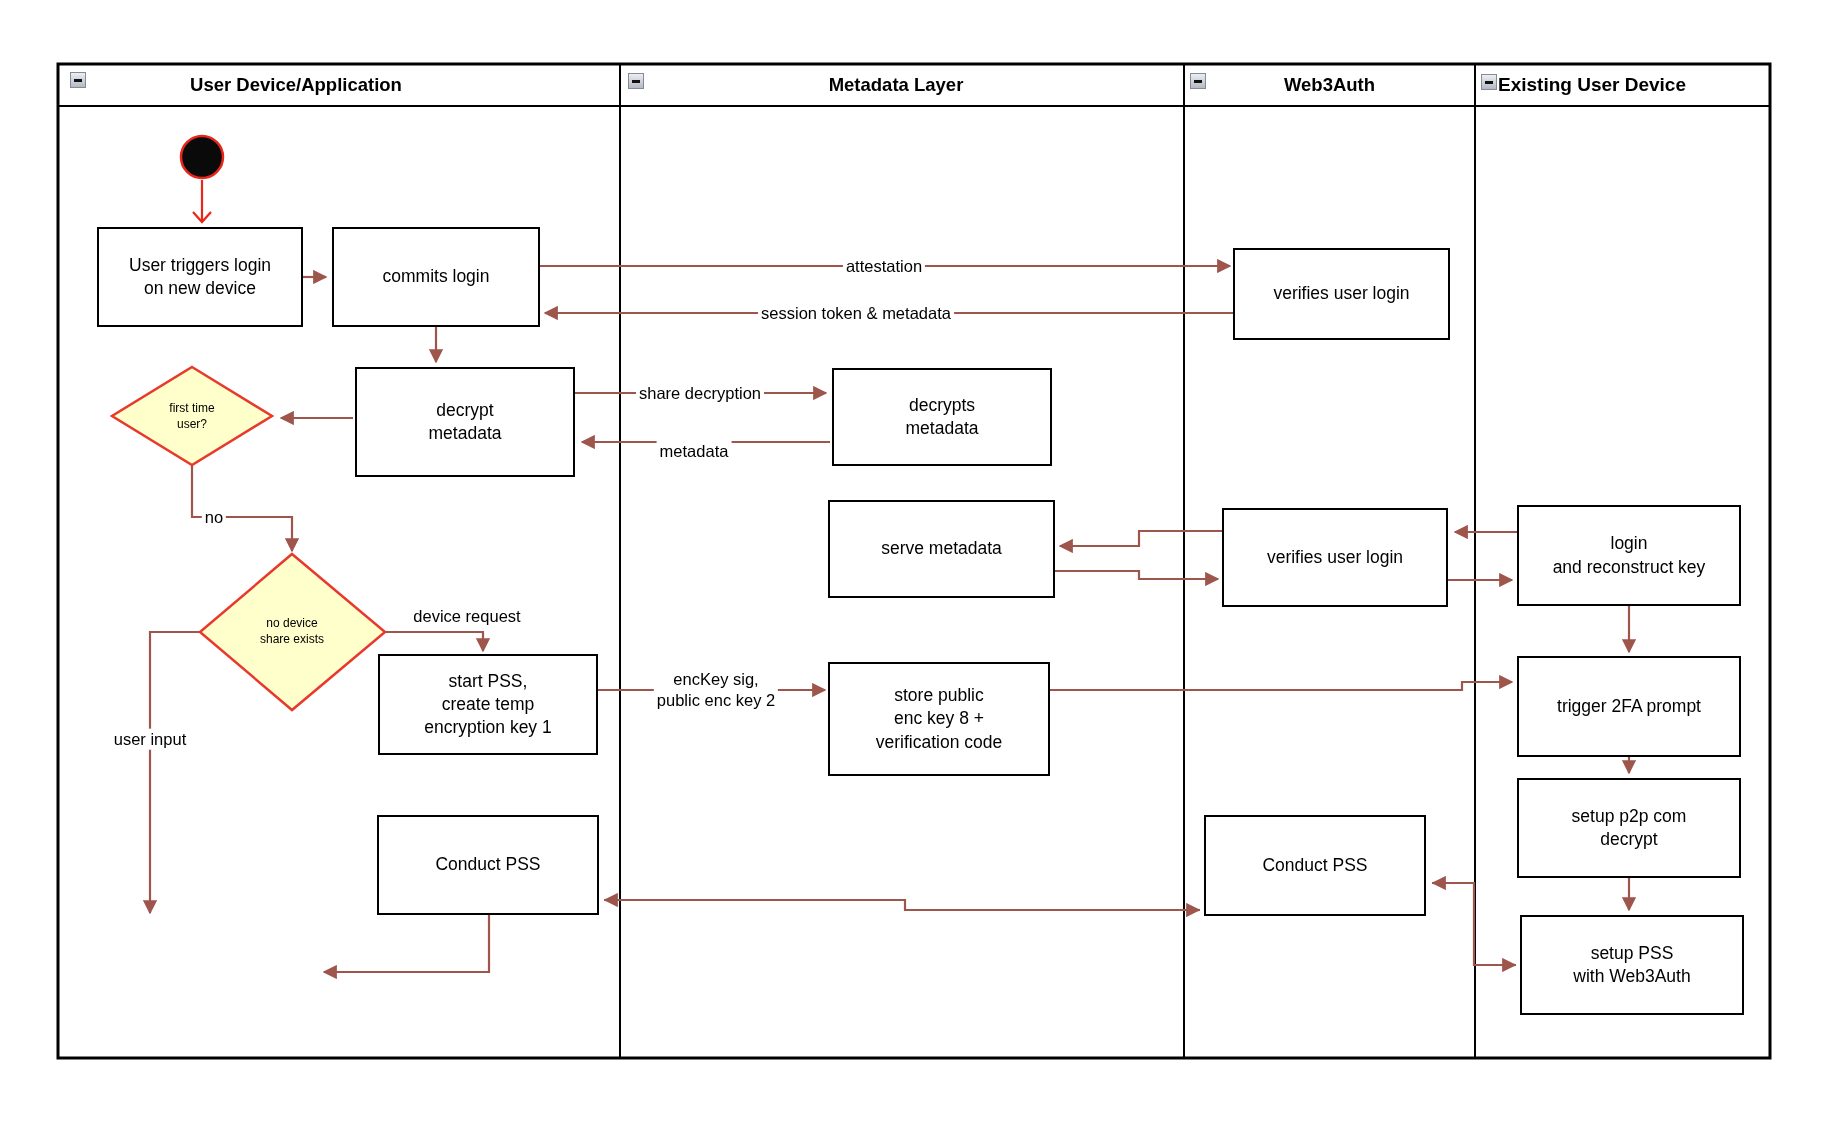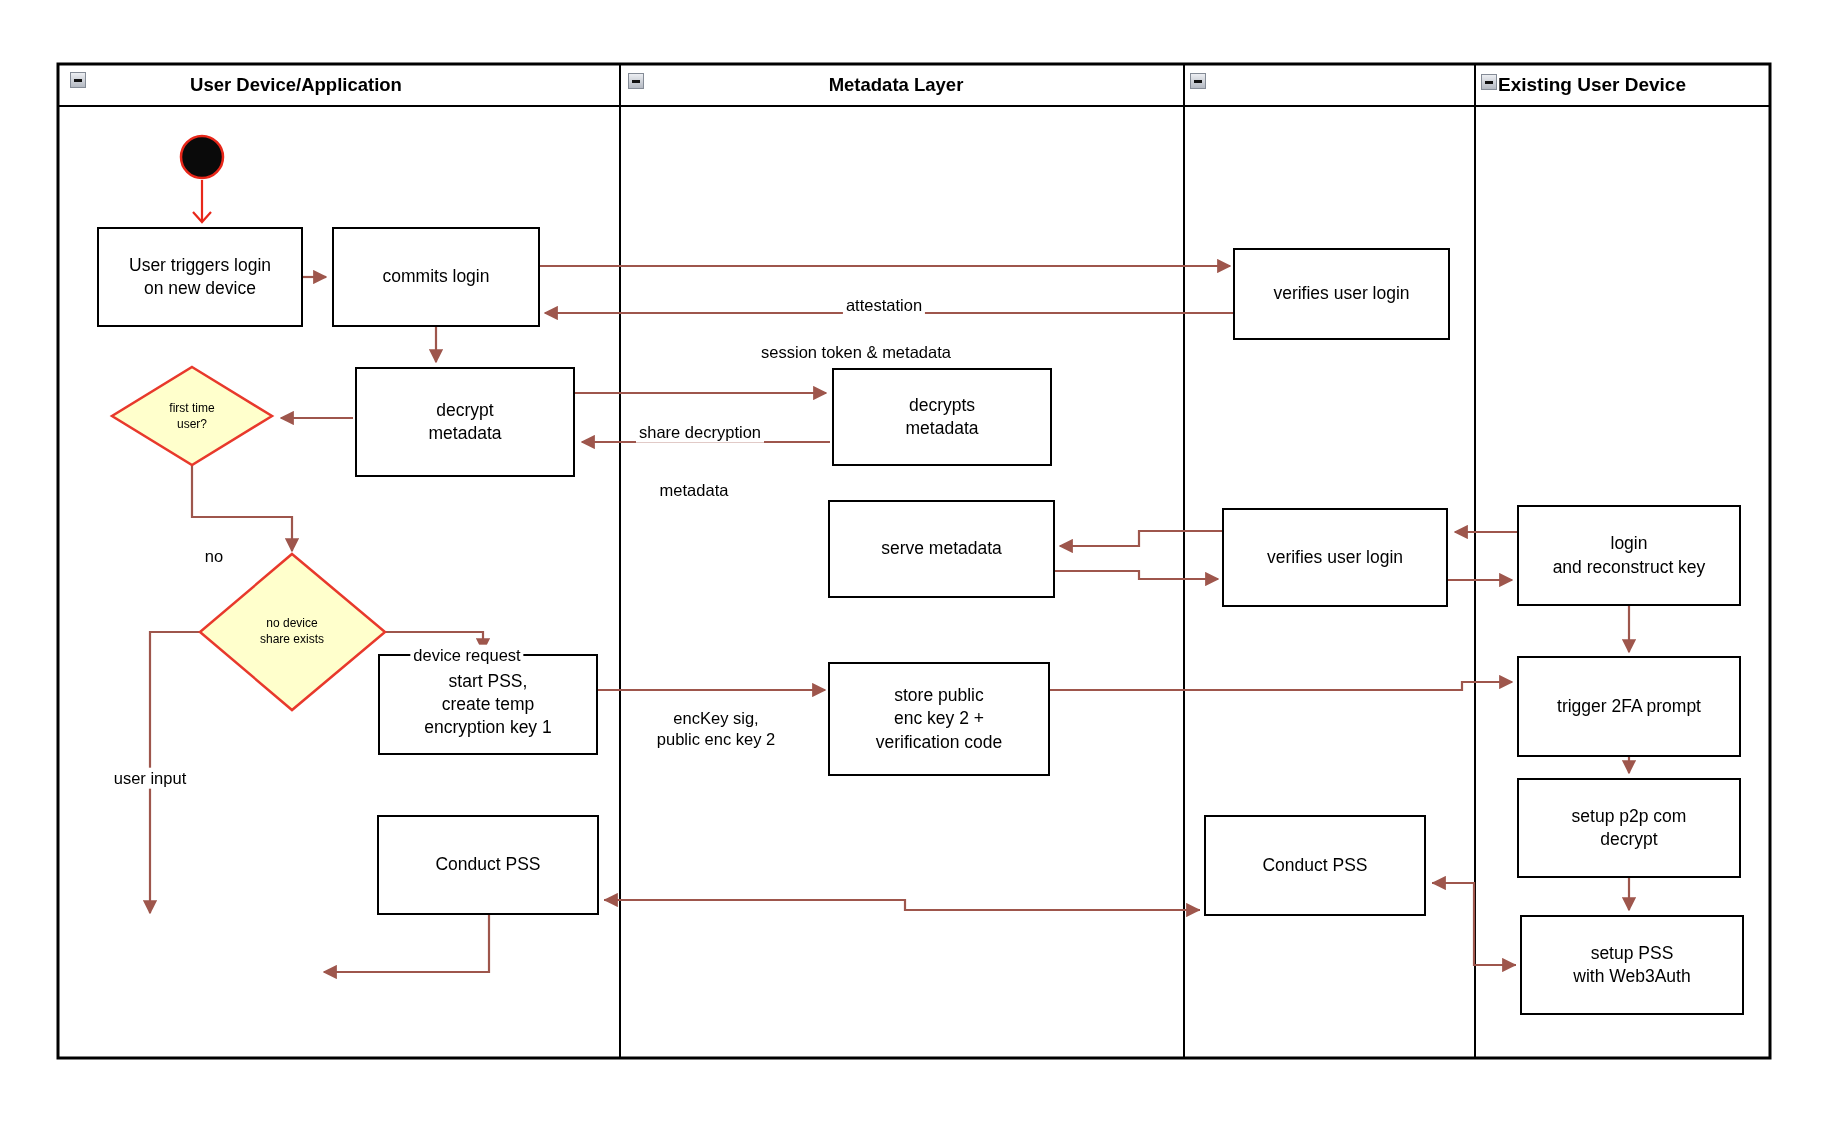--- a/index.html
+++ b/index.html
@@ -17,21 +17,21 @@
     font-size:17.5px; line-height:1.32;
   }
   .dtext {
     position:absolute; transform:translate(-50%,-50%);
     text-align:center; white-space:pre-line; font-size:12px; line-height:1.3;
   }
   .elabel {
     position:absolute; transform:translate(-50%,-50%);
     background:#ffffff; padding:0 3px;
     text-align:center; white-space:pre-line;
-    font-size:16.5px; line-height:1.25;margin-top:39px;
+    font-size:16.5px; line-height:1.25;
   }
   .lane-title {
     position:absolute; top:64px; height:42px;
     display:flex; align-items:center; justify-content:center;
     font-weight:bold; font-size:18.5px;
   }
   .lane-title.left { justify-content:flex-start; }
   .collapse {
     position:absolute; width:16px; height:16px; box-sizing:border-box;
     background:linear-gradient(#eceef2,#b4b9c2);
@@ -101,39 +101,40 @@
     <polygon points="292,554 385,632 292,710 200,632" style="fill:var(--decision-fill);stroke:var(--decision-border)" stroke-width="2.5"></polygon>
   </svg>
 
   <span class="collapse" style="left:70px;top:72px"></span>
   <span class="collapse" style="left:628px;top:73px"></span>
   <span class="collapse" style="left:1190px;top:73px"></span>
   <span class="collapse" style="left:1481px;top:74px"></span>
 
   <div class="lane-title" style="left:58px;width:476px">User Device/Application</div>
   <div class="lane-title" style="left:620px;width:552px">Metadata Layer</div>
+  <div class="lane-title" style="left:1184px;width:291px">Web3Auth</div>
   <div class="lane-title left" style="left:1498px;width:272px;font-size:19px">Existing User Device</div>
 
   <div class="node" style="left:97px;top:227px;width:206px;height:100px">User triggers login
 on new device</div>
   <div class="node" style="left:332px;top:227px;width:208px;height:100px">commits login</div>
   <div class="node" style="left:1233px;top:248px;width:217px;height:92px">verifies user login</div>
   <div class="node" style="left:355px;top:367px;width:220px;height:110px">decrypt
 metadata</div>
   <div class="node" style="left:832px;top:368px;width:220px;height:98px">decrypts
 metadata</div>
   <div class="node" style="left:828px;top:500px;width:227px;height:98px">serve metadata</div>
   <div class="node" style="left:1222px;top:508px;width:226px;height:99px">verifies user login</div>
   <div class="node" style="left:1517px;top:505px;width:224px;height:101px">login
 and reconstruct key</div>
   <div class="node" style="left:378px;top:654px;width:220px;height:101px">start PSS,
 create temp
 encryption key 1</div>
   <div class="node" style="left:828px;top:662px;width:222px;height:114px">store public
-enc key 2 +
+enc key 8 +
 verification code</div>
   <div class="node" style="left:1517px;top:656px;width:224px;height:101px">trigger 2FA prompt</div>
   <div class="node" style="left:1517px;top:778px;width:224px;height:100px">setup p2p com
 decrypt</div>
   <div class="node" style="left:377px;top:815px;width:222px;height:100px">Conduct PSS</div>
   <div class="node" style="left:1204px;top:815px;width:222px;height:101px">Conduct PSS</div>
   <div class="node" style="left:1520px;top:915px;width:224px;height:100px">setup PSS
 with Web3Auth</div>
 
   <div class="dtext" style="left:192px;top:417px">first time

